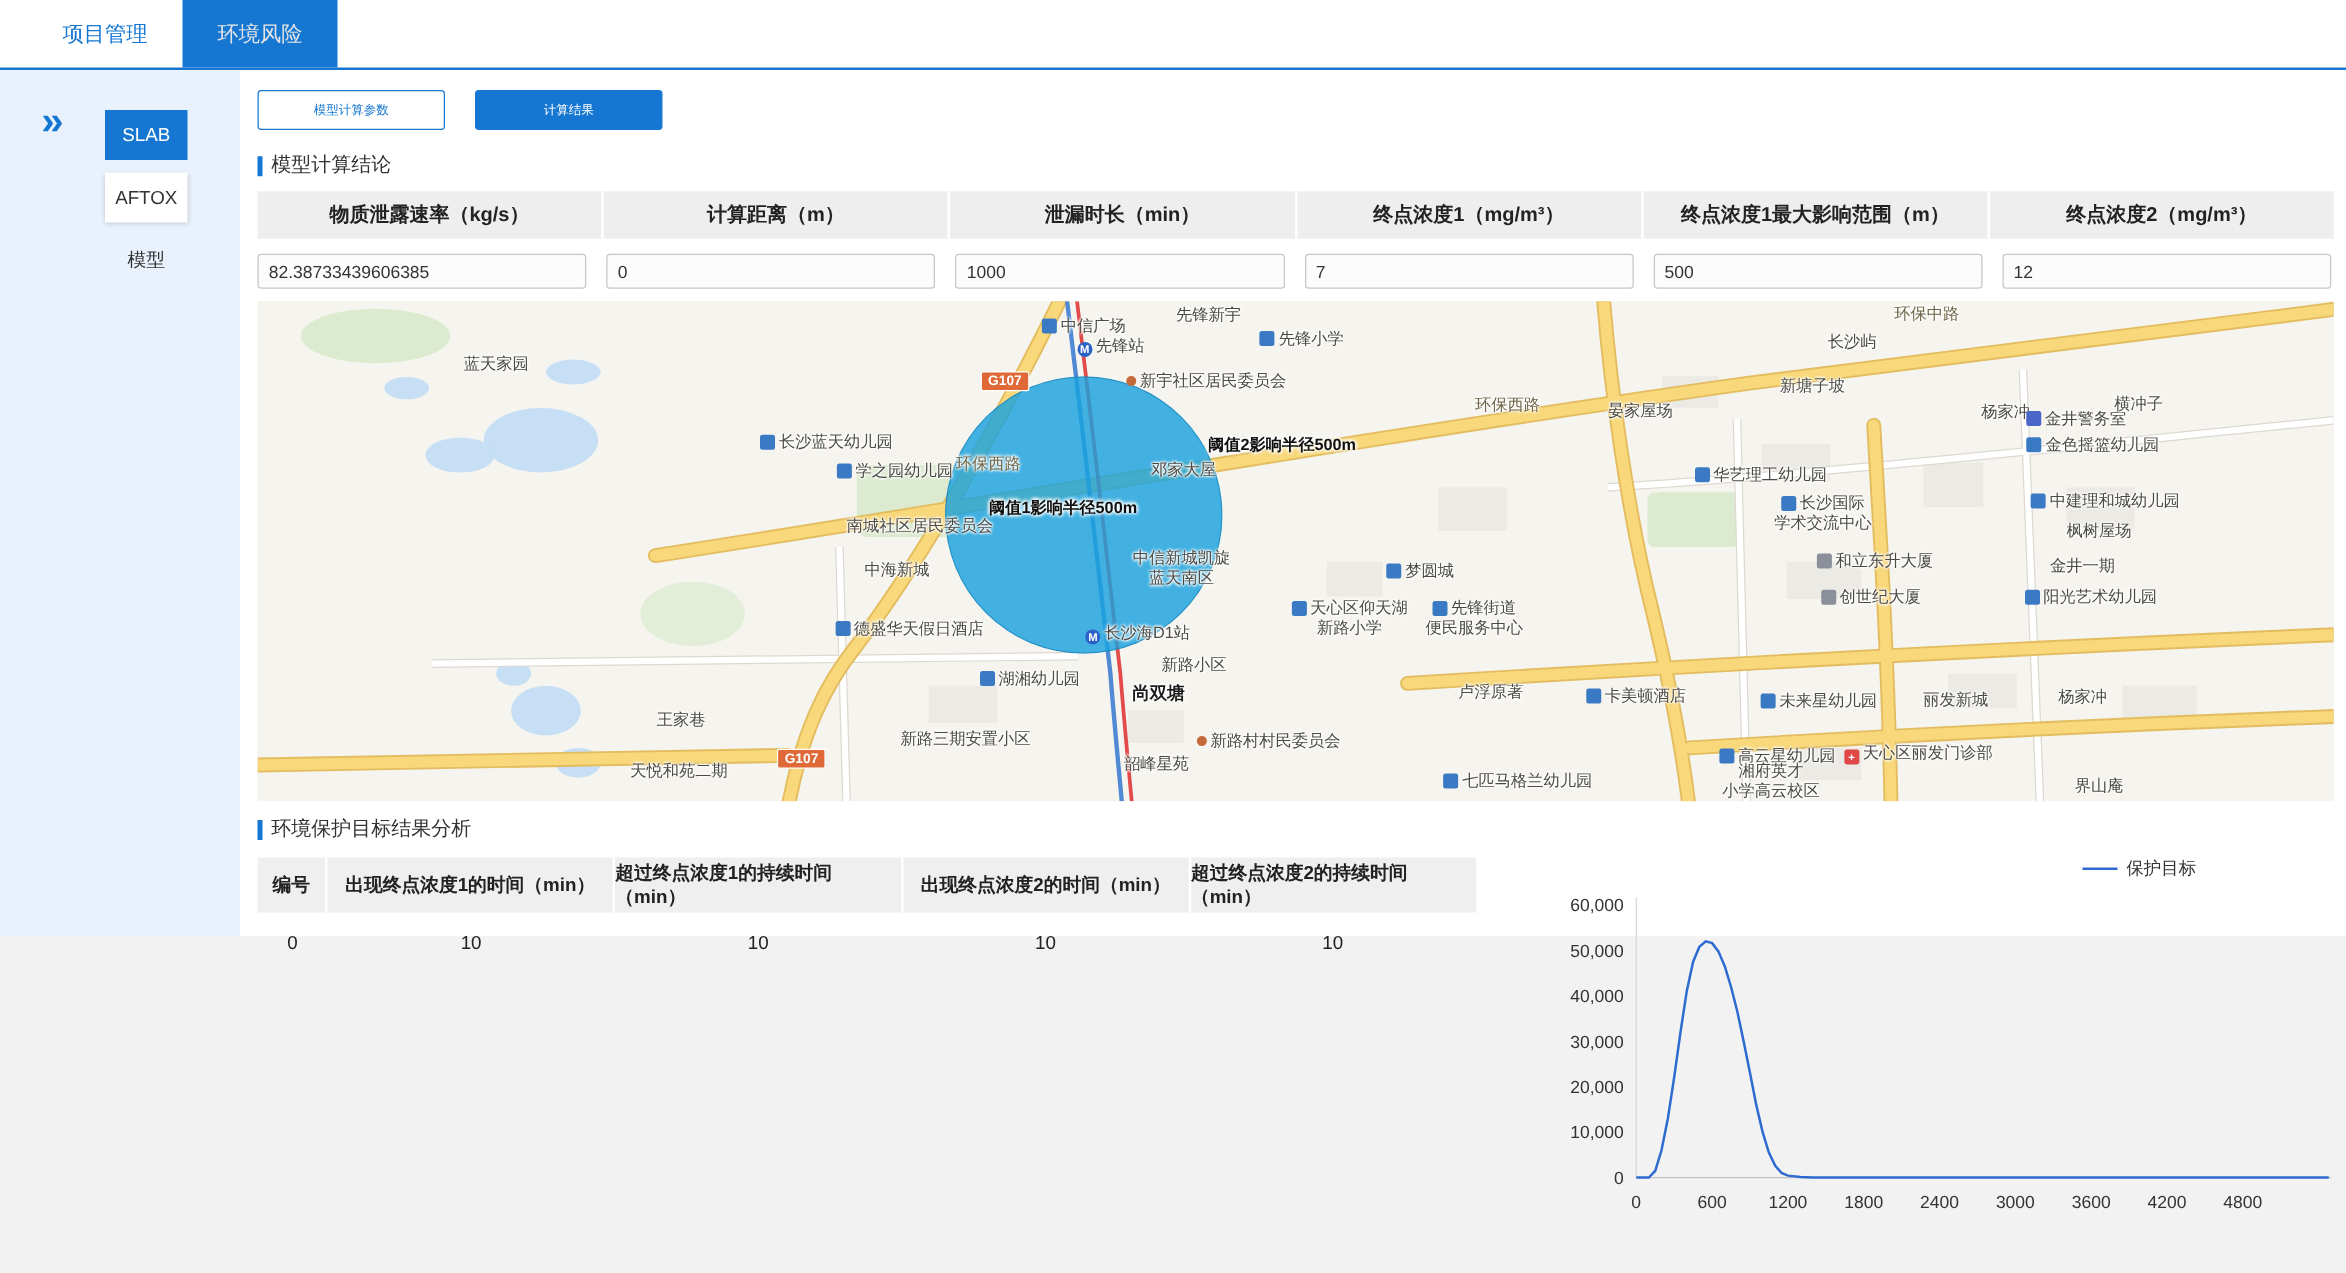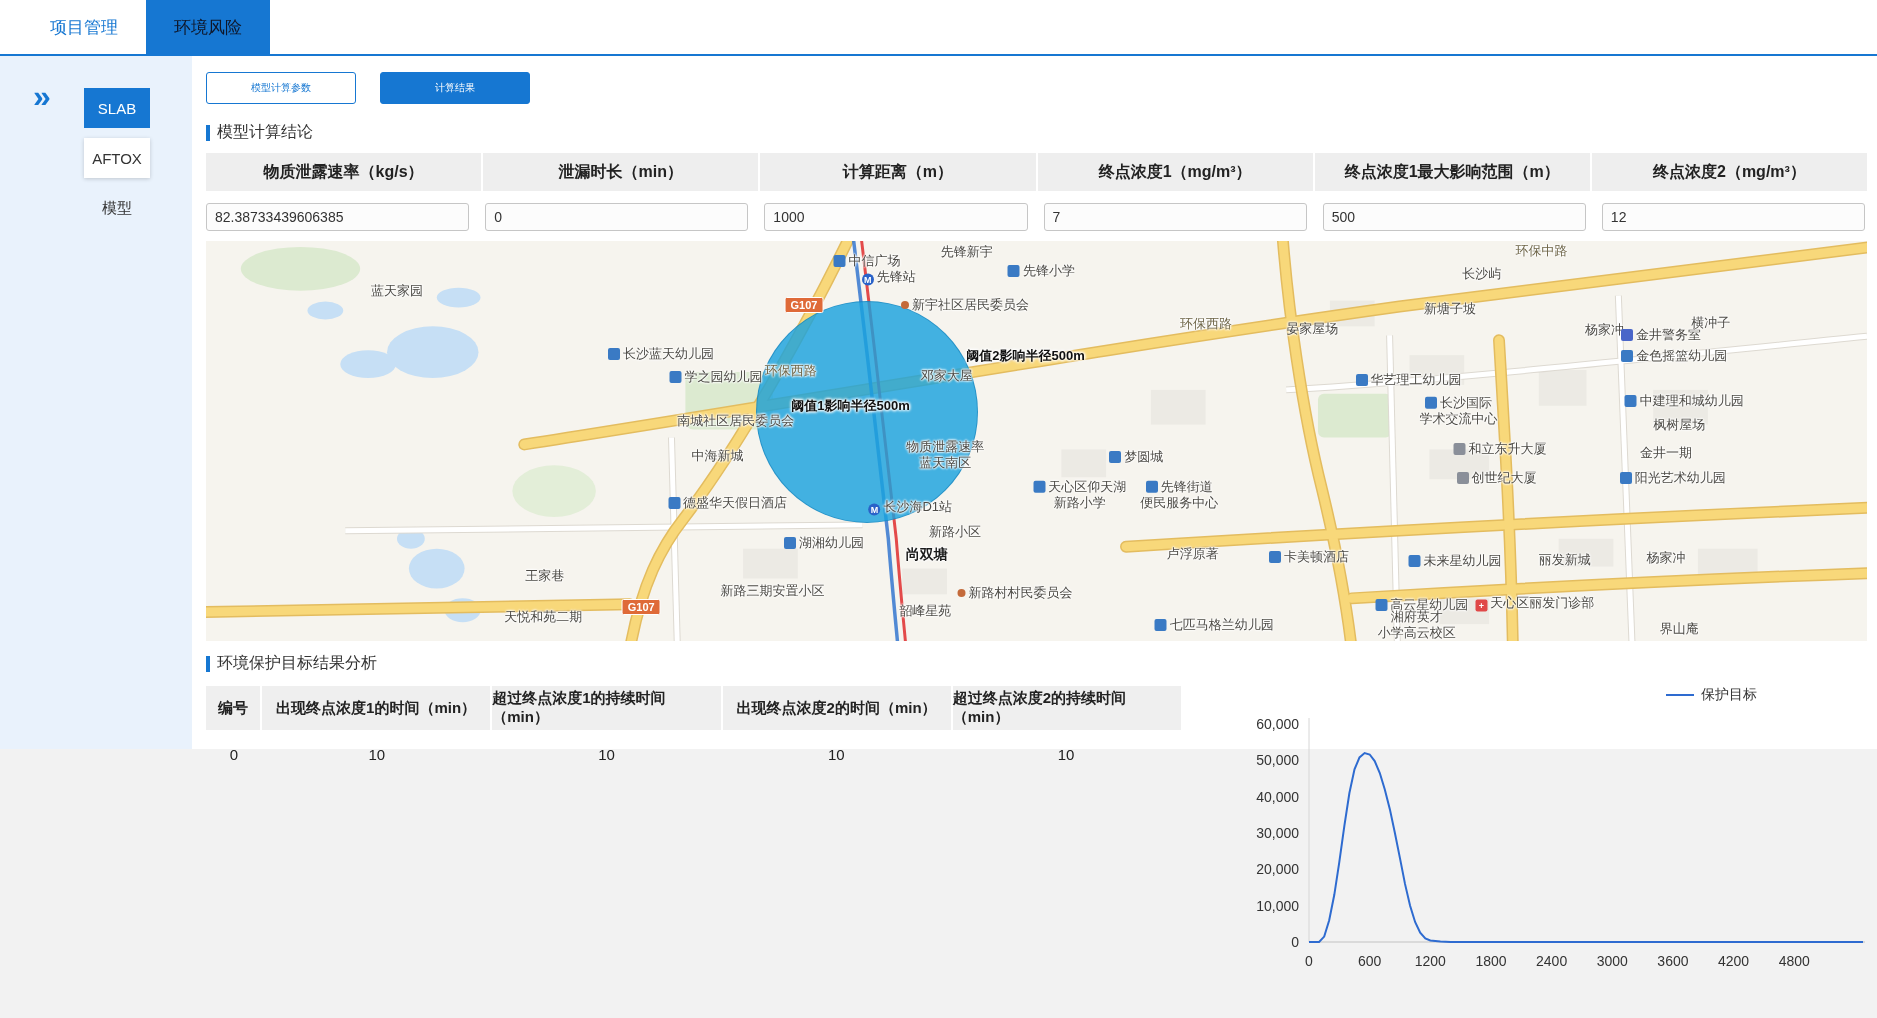--- a/index.html
+++ b/index.html
@@ -3,21 +3,21 @@
 <meta charset="utf-8">
 <style>
   * { box-sizing: border-box; }
   html,body { margin:0; padding:0; background:#f2f2f2; }
   body { width:1877px; height:1018px; overflow:hidden; font-family:"Liberation Sans","DejaVu Sans",sans-serif; }
   .app { width:1877px; height:749px; background:#fff; display:flex; flex-direction:column; }
 
   
   .topbar { height:56px; background:#fff; border-bottom:2px solid #1677d2; display:flex; align-items:stretch; padding-left:22px; flex:none; }
   .tab { padding:0 28px; display:flex; align-items:center; font-size:17px; color:#1677d2; cursor:pointer; }
-  .tab.active { background:#1677d2; color:#0f172a;text-align:center; }
+  .tab.active { background:#1677d2; color:#e5e5e5;text-align:center; }
 
   .layout { flex:1; display:flex; min-height:0; }
 
   
   .sidebar { width:192px; background:#e9f2fc; flex:none; display:flex; padding-top:20px; }
   .collapse { width:84px; text-align:center; color:#1677d2; font-size:32px; font-weight:bold; line-height:40px; cursor:pointer; user-select:none; }
   .nav { display:flex; flex-direction:column; gap:10px; }
   .nav-item { width:66px; height:40px; display:flex; align-items:center; justify-content:center; font-size:15px; color:#333; cursor:pointer; }
   .nav-item.active { background:#1677d2; color:#fff;margin-top:12px; }
   .nav-item.boxed { background:#fff; box-shadow:0 1px 4px rgba(0,0,0,.18); }
@@ -101,22 +101,22 @@
         <button class="btn primary">计算结果</button>
       </div>
 
       <div class="section-title">
         <span class="bar"></span>
         <span>模型计算结论</span>
       </div>
 
       <div class="conc-header">
           <div class="th">物质泄露速率（kg/s）</div>
+          <div class="th">计算距离（m）</div>
           <div class="th">泄漏时长（min）</div>
-          <div class="th">计算距离（m）</div>
           <div class="th">终点浓度1（mg/m³）</div>
           <div class="th">终点浓度1最大影响范围（m）</div>
           <div class="th">终点浓度2（mg/m³）</div>
         </div>
       <div class="conc-values">
           <div class="td"><input class="val" value="82.38733439606385" style=""></div>
           <div class="td"><input class="val" value="0" style=""></div>
           <div class="td"><input class="val" value="1000" style=""></div>
           <div class="td"><input class="val" value="7" style=""></div>
           <div class="td"><input class="val" value="500" style=""></div>
@@ -203,21 +203,21 @@
           <div class="map-label" style="left: 45.8%; top: 2.7%;">先锋新宇</div>
           <div class="map-label" style="left: 50.3%; top: 7.4%;"><span class="ic poi"></span>先锋小学</div>
           <div class="map-label" style="left: 45.7%; top: 16%;"><span class="ic dot"></span>新宇社区居民委员会</div>
           <div class="map-label road" style="left: 60.2%; top: 20.8%;">环保西路</div>
           <div class="map-label" style="left: 27.4%; top: 28.2%;"><span class="ic poi"></span>长沙蓝天幼儿园</div>
           <div class="map-label" style="left: 30.7%; top: 34.1%;"><span class="ic poi"></span>学之园幼儿园</div>
           <div class="map-label road" style="left: 35.2%; top: 32.6%;">环保西路</div>
           <div class="map-label" style="left: 44.6%; top: 33.8%;">邓家大屋</div>
           <div class="map-label" style="left: 31.9%; top: 45.1%;">南城社区居民委员会</div>
           <div class="map-label" style="left: 30.8%; top: 53.7%;">中海新城</div>
-          <div class="map-label" style="left: 44.5%; top: 53.5%;">物质泄露速率
+          <div class="map-label" style="left: 44.5%; top: 53.5%;">中信新城凯旋
 蓝天南区</div>
           <div class="map-label" style="left: 31.4%; top: 65.6%;"><span class="ic poi"></span>德盛华天假日酒店</div>
           <div class="map-label" style="left: 37.2%; top: 75.4%;"><span class="ic poi"></span>湖湘幼儿园</div>
           <div class="map-label" style="left: 42.4%; top: 66.5%;"><span class="ic metro">M</span>长沙海D1站</div>
           <div class="map-label station" style="left: 43.4%; top: 78.6%;">尚双塘</div>
           <div class="map-label" style="left: 45.1%; top: 72.7%;">新路小区</div>
           <div class="map-label" style="left: 52.6%; top: 63.5%;"><span class="ic poi"></span>天心区仰天湖
 新路小学</div>
           <div class="map-label" style="left: 58.6%; top: 63.5%;"><span class="ic poi"></span>先锋街道
 便民服务中心</div>

